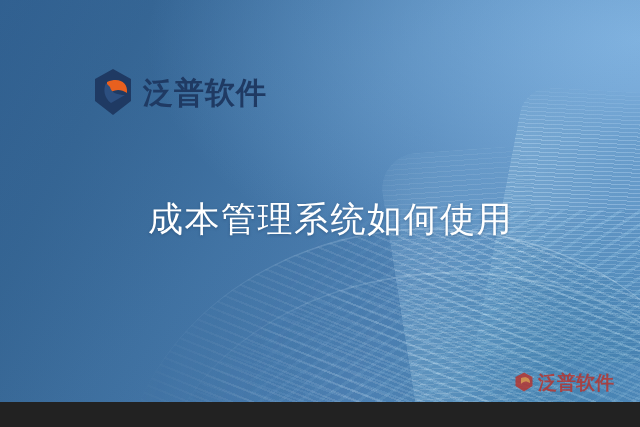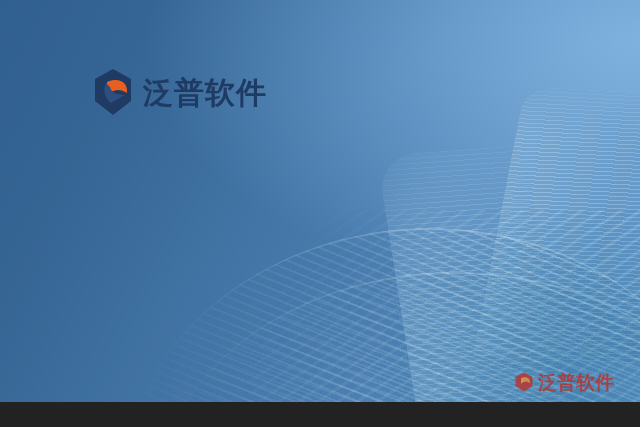--- a/index.html
+++ b/index.html
@@ -263,20 +263,21 @@
         <path d="M21 1 L39 11 L39 33 L21 47 L3 33 L3 11 Z" fill="#1f3a63"></path>
         <path d="M15 14 C27 9, 36 14, 35 25 C28 20, 20 21, 15 28 Z" fill="#e8601f"></path>
         <path d="M14 15 C11 21, 12 30, 19 35 L33 27 C26 27, 19 25, 18 19 Z" fill="#2c4f80"></path>
       </svg>
     </span>
     <span class="logo-text">
       <span class="logo-cn">泛普软件</span>
     </span>
   </div>
 
+  <div class="headline">成本管理系统如何使用</div>
 
   <div class="watermark">
     <div class="wm-row">
       <span class="wm-mark">
         <svg viewBox="0 0 20 20" width="20" height="20" xmlns="http://www.w3.org/2000/svg">
           <path d="M10 0.5 L18.5 5 L18.5 14 L10 19.5 L1.5 14 L1.5 5 Z" fill="#b8332c"></path>
           <path d="M7 6 C12.5 4, 16.5 6.5, 16 11 C12.5 8.5, 9 9, 7 12 Z" fill="#e8903a"></path>
         </svg>
       </span>
       <span class="wm-cn">泛普软件</span>

